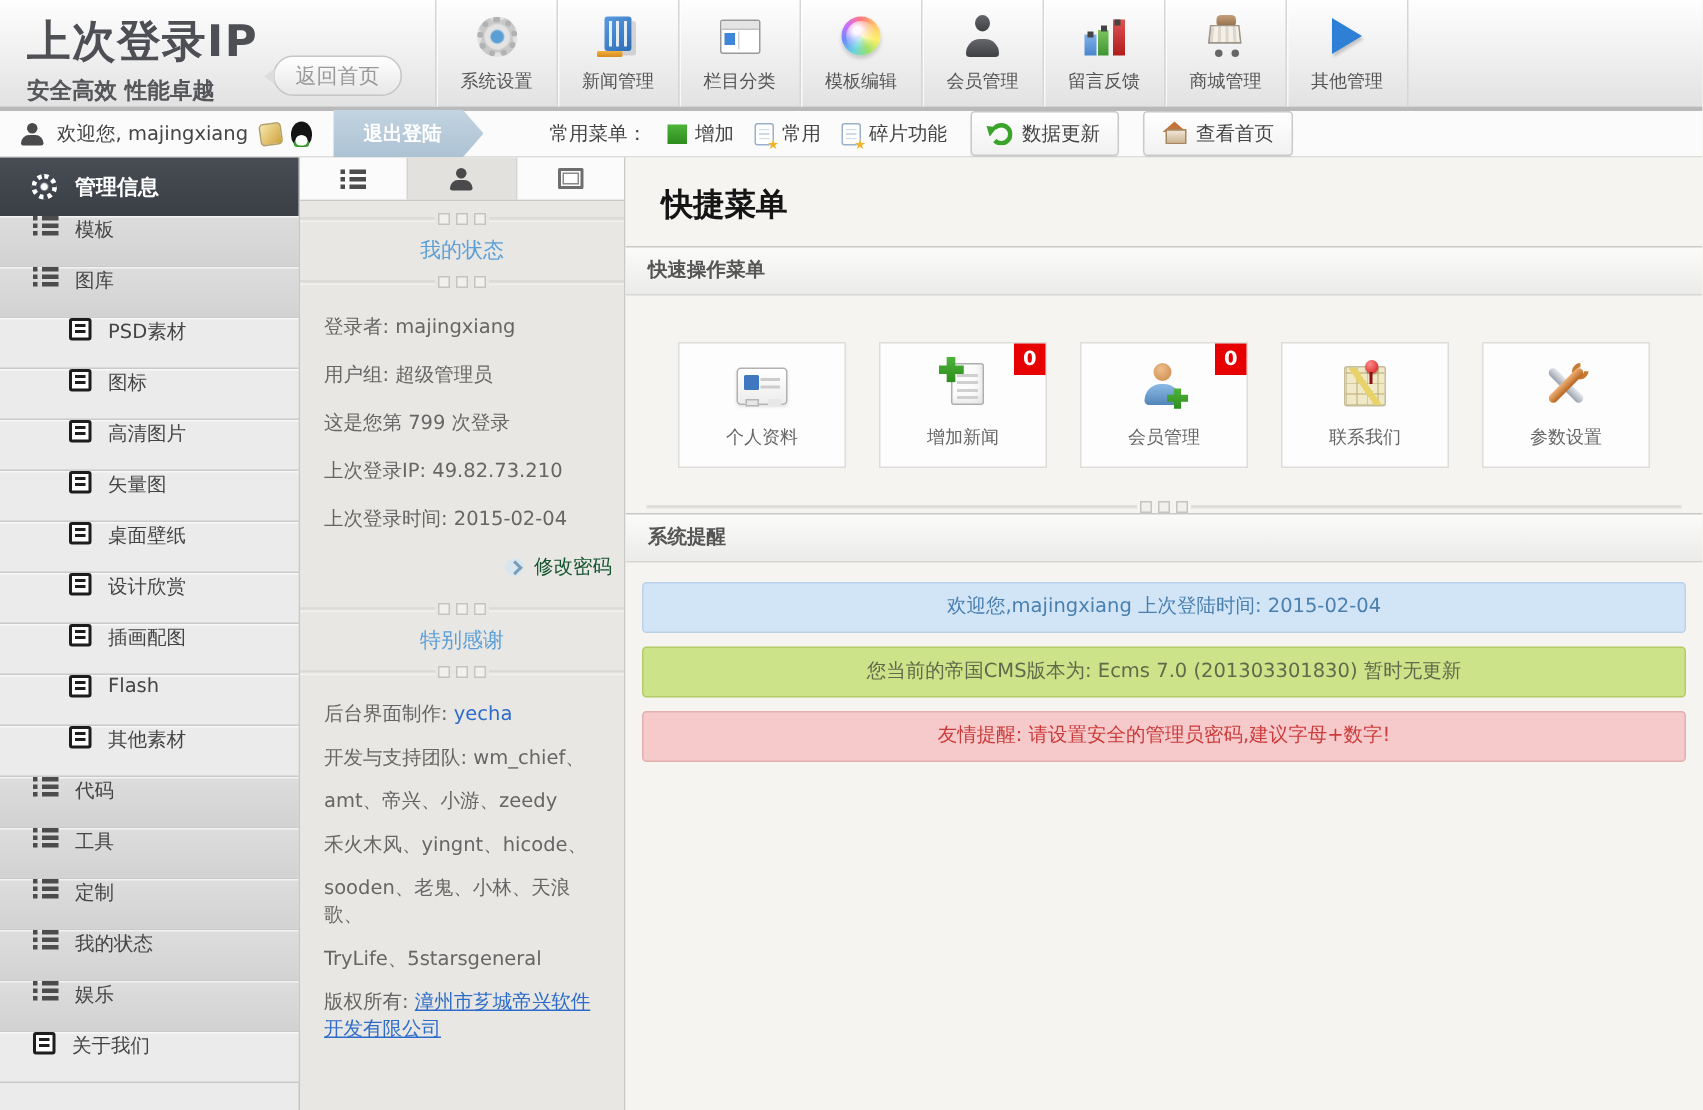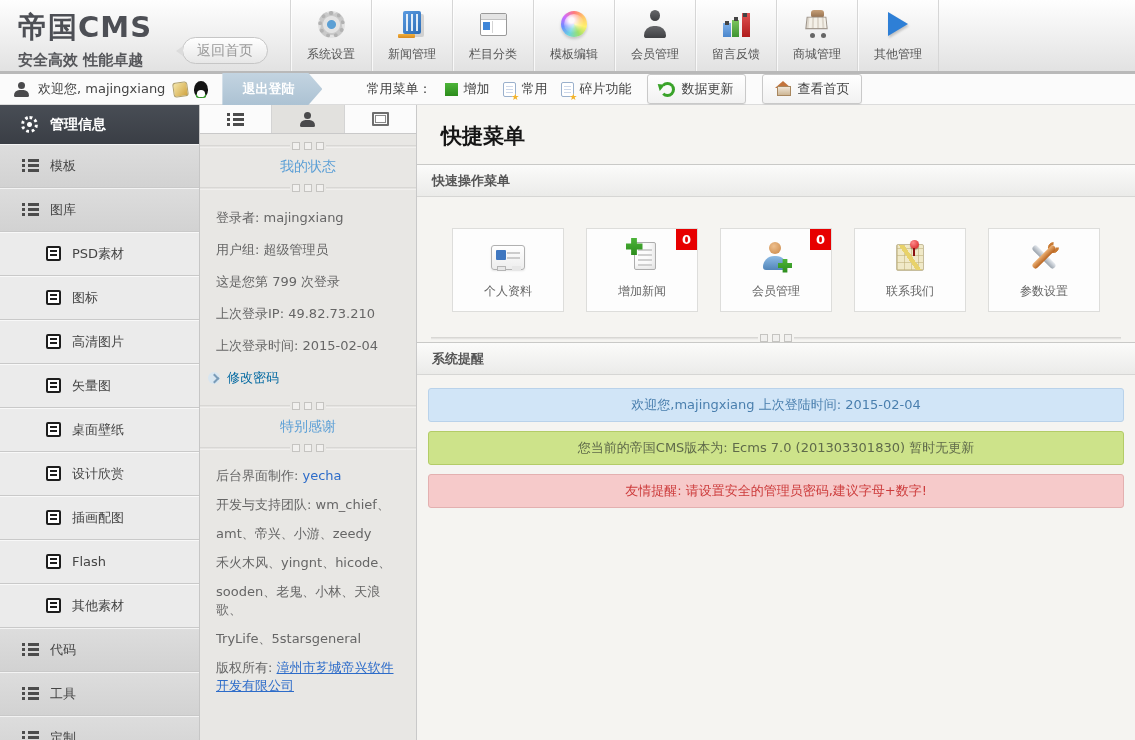--- a/index.html
+++ b/index.html
@@ -26,38 +26,38 @@
   .menu-label { margin-left:44px; font-size:13px; color:#444; }
   .tb-link { display:flex; align-items:center; gap:5px; font-size:13px; color:#444; margin-left:14px; cursor:pointer; }
   .tb-btn { display:flex; align-items:center; gap:6px; font-size:13px; color:#444; margin-left:16px; background:linear-gradient(#ffffff,#f1f1f1); border:1px solid #c9c9c9; border-radius:3px; padding:5px 12px; cursor:pointer; box-shadow:0 1px 1px rgba(0,0,0,.06); font-family:inherit; }
 
   
   .page-body { flex:1; display:flex; min-height:0; }
 
   
   .sidebar { width:200px; background:#ebebeb; border-right:1px solid #c6c6c6; flex-shrink:0; }
   .sidebar-header { height:39px; background:linear-gradient(#484d55,#3a3e45); color:#fff; display:flex; align-items:center; gap:12px; padding-left:21px; font-size:14px; font-weight:bold; }
-  .s-item { height:44px; display:flex; align-items:center; gap:11px; font-size:13px; color:#444; border-bottom:1px solid #c9c9c9; box-shadow:inset 0 1px 0 rgba(255,255,255,.65); cursor:pointer; }
+  .s-item { height:34px; display:flex; align-items:flex-start; gap:11px; font-size:13px; color:#444; border-bottom:1px solid #c9c9c9; box-shadow:inset 0 1px 0 rgba(255,255,255,.65); cursor:pointer; }
   .s-item[data-level="top"] { background:linear-gradient(#dddddd,#d2d2d2); padding-left:22px; }
   .s-item[data-level="toplight"] { background:#ebebeb; padding-left:22px; }
   .s-item[data-level="sub"] { background:#ebebeb; padding-left:46px; }
 
   
   .panel { width:217px; background:#e8e7e4; border-right:1px solid #c9c9c9; flex-shrink:0; font-size:13px; overflow:hidden; }
   .tabs { display:flex; height:29px; border-bottom:1px solid #c9c9c9; }
   .tab { flex:1; background:#fbfbfb; border-right:1px solid #d4d4d4; display:flex; align-items:center; justify-content:center; cursor:pointer; }
   .tab:last-child { border-right:none; }
   .tab[data-active="true"] { background:#e2e1de; }
   .sq-divider { display:flex; align-items:center; margin:8px 0; }
   .sq-divider::before,.sq-divider::after { content:""; flex:1; height:3px; background:linear-gradient(#d2d1ce,#f7f6f4); }
   .sq-divider i { width:8px; height:8px; background:#f1f0ee; border:1px solid #c5c4c1; margin:0 2px; }
   .panel-heading { color:#5b9fd6; text-align:center; font-size:14px; margin:2px 13px; }
   .status-lines { padding:2px 8px 0; }
   .status-line { padding:7px 8px; color:#666; }
-  .pw-link { color:#0369a1; padding:7px 8px; display:flex; gap:7px; align-items:center; cursor:pointer; }
+  .pw-link { color:#14532d; padding:7px 8px; display:flex; gap:7px; align-items:center; cursor:pointer;justify-content:flex-end; }
   .thanks { padding:2px 8px; color:#666; }
   .thanks-line { padding:5px 8px 6px; }
   .thanks a { color:#2d6cc9; text-decoration:none; cursor:pointer; }
   .thanks a.u { text-decoration:underline; }
 
   
   .main { flex:1; background:#f5f4f1; overflow:hidden; }
   .main-title { font-size:21px; font-weight:bold; color:#151515; margin:17px 0 14px 24px; }
   .section-bar { height:33px; line-height:32px; background:linear-gradient(#fbfbfa,#ebebe9); border-top:1px solid #c9c9c7; border-bottom:1px solid #d6d6d4; color:#555; font-weight:bold; font-size:13px; padding-left:15px; }
   .qrow { display:flex; justify-content:center; gap:22px; }
@@ -175,21 +175,21 @@
   [data-name="arrow-right-icon"] { position:relative; width:12px; height:12px; border-radius:50%; background:#d8e6f0; display:block; flex-shrink:0; }
   [data-name="arrow-right-icon"]::after { content:""; position:absolute; left:3px; top:3px; width:5px; height:5px; border-top:2px solid #7a9cb8; border-right:2px solid #7a9cb8; transform:rotate(45deg); }
 </style>
 </head>
 <body>
 
 <div class="app" data-name="empire-cms-admin">
 
   <header class="topbar" data-name="top-header">
     <div class="logo-area" data-name="logo-area">
-      <div class="logo" data-name="logo">帝国CMS</div>
+      <div class="logo" data-name="logo">上次登录IP</div>
       <div class="tagline" data-name="logo-tagline">安全高效 性能卓越</div>
     </div>
     <button class="back-home" data-name="back-home-button">返回首页</button>
     <nav class="nav" data-name="main-nav">
 
     <div class="nav-item" data-name="nav-item">
         <span class="nav-icon">
             <span data-name="gear-icon"><i></i></span>
           </span>
         <span class="nav-label" data-name="nav-item-label">系统设置</span>

